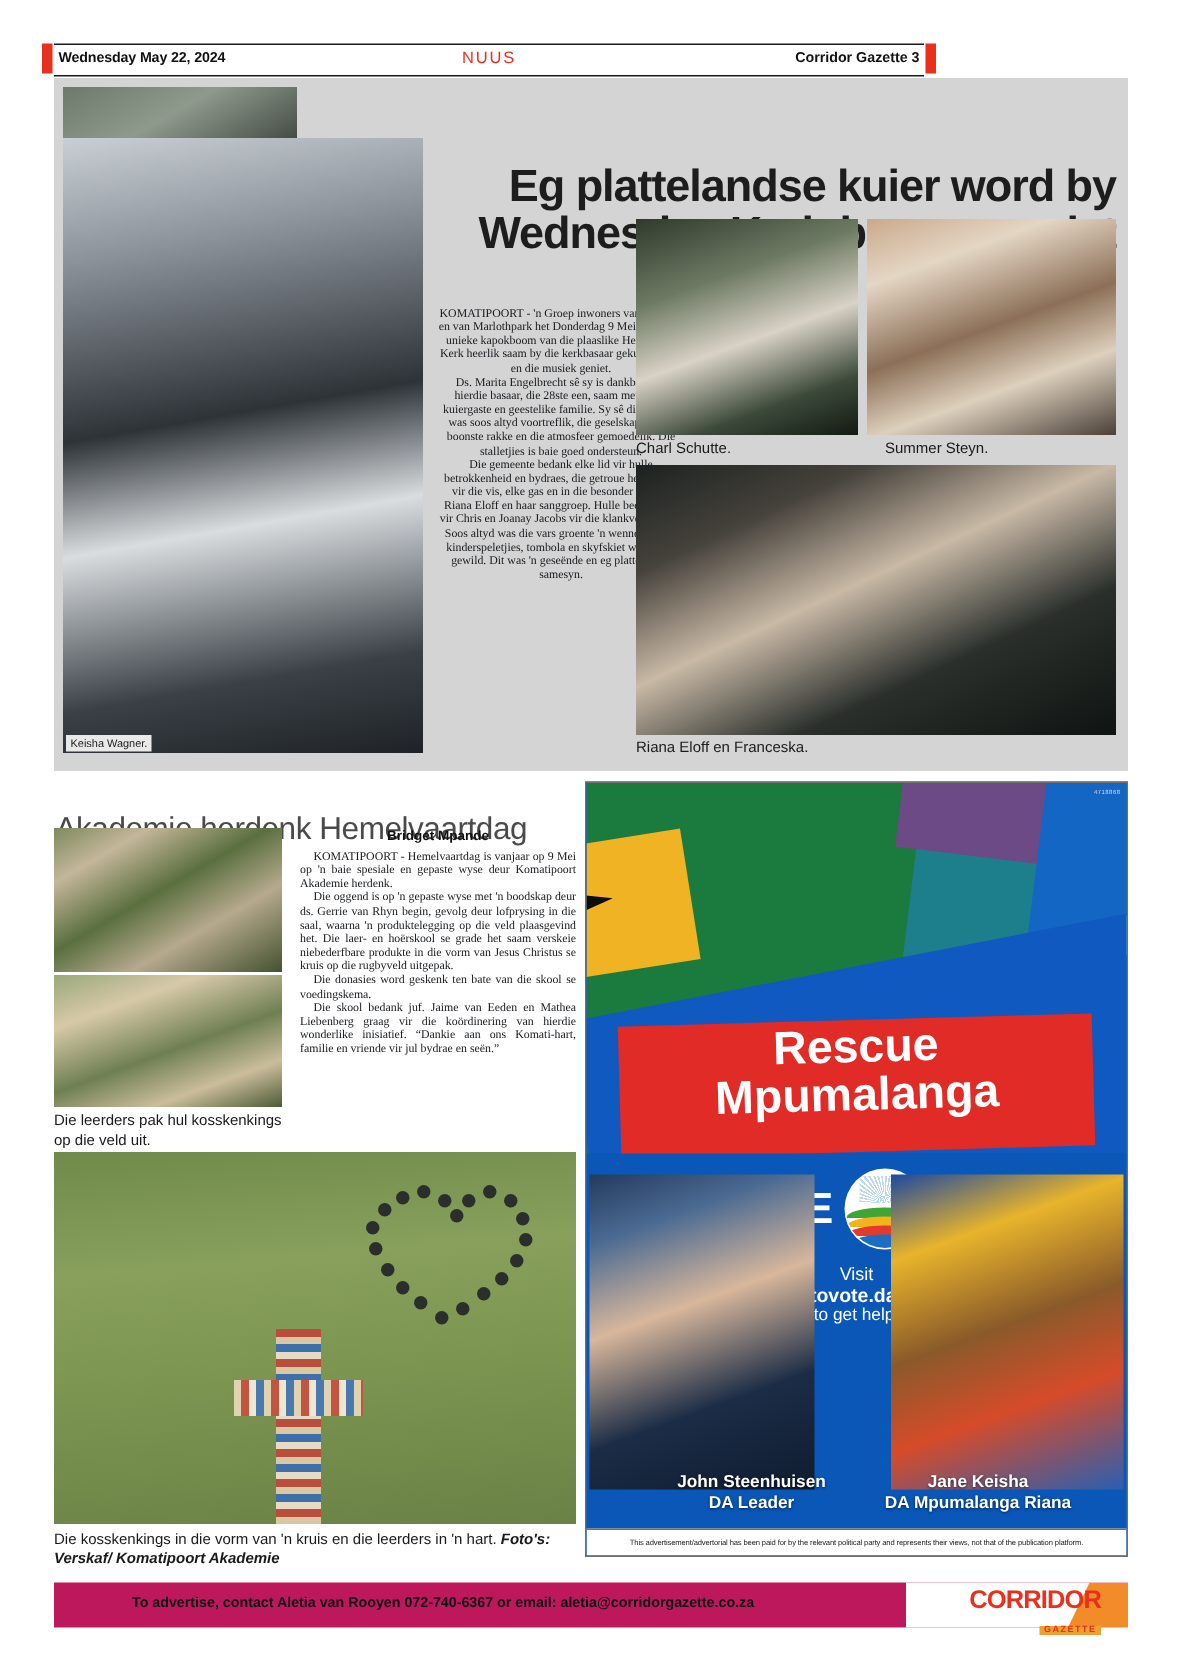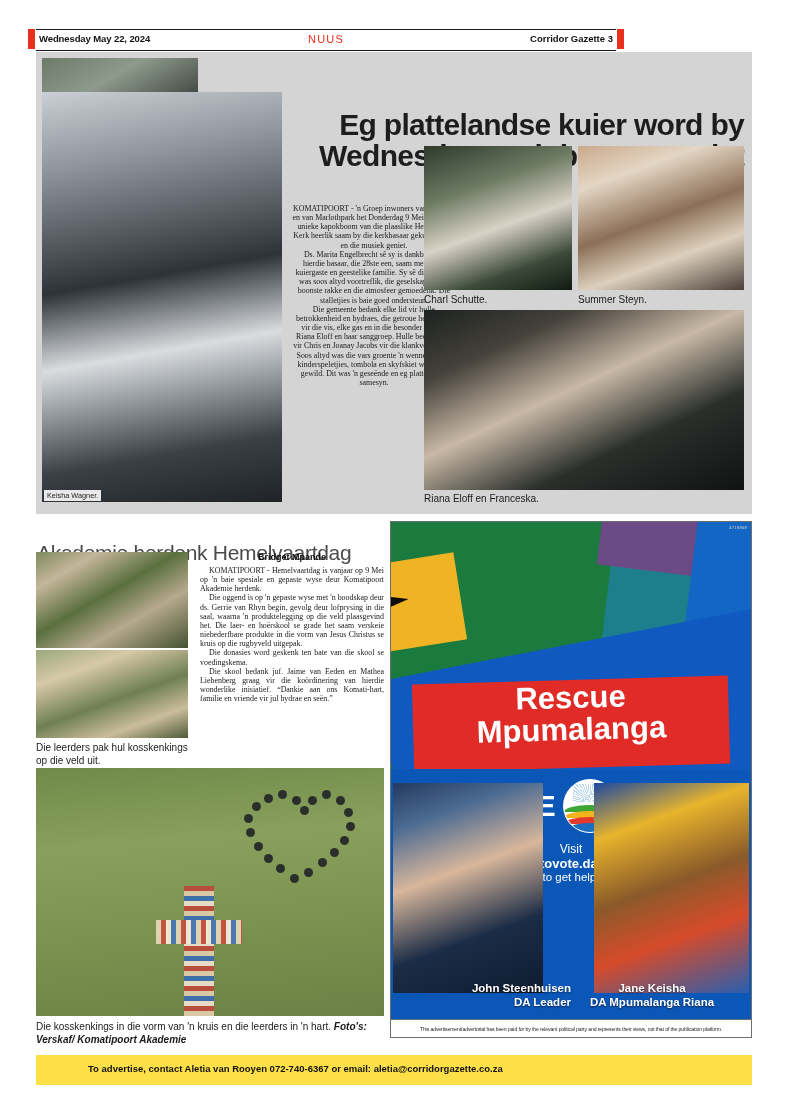--- a/index.html
+++ b/index.html
@@ -60,25 +60,25 @@
   .da-y{position:absolute;left:0;top:31px;width:52px;height:7px;background:#f2b31c;border-radius:50%/100% 100% 0 0;}
   .da-r{position:absolute;left:0;top:37px;width:52px;height:7px;background:#e23b2e;border-radius:50%/100% 100% 0 0;}
   .da-b{position:absolute;left:0;top:43px;width:52px;height:9px;background:#1b6ec2;border-radius:50%/100% 100% 0 0;}
   .visit{position:absolute;left:0;right:0;top:320px;text-align:center;color:#fff;}
   .visit .v1{font-size:12px;}
   .visit .v2{font-size:13px;font-weight:bold;}
   .visit .v3{font-size:11.5px;}
   .ad-p1{position:absolute;left:2px;bottom:44px;width:150px;height:210px;overflow:hidden;}
   .ad-p2{position:absolute;right:2px;bottom:44px;width:155px;height:210px;overflow:hidden;}
   .nm{position:absolute;bottom:28px;color:#fff;font-weight:bold;font-size:11.5px;line-height:1.22;text-align:center;text-shadow:0 1px 2px rgba(0,0,0,.6);}
-  .nm.l{left:0;width:180px;text-align:right;} .nm.r{right:4px;width:190px;}
+  .nm.l{left:20px;width:180px;} .nm.r{right:4px;width:190px;}
   .disclaimer{position:absolute;left:0;right:0;bottom:0;height:17px;background:#fff;border-top:1px solid #6e6e6e;font-size:5.1px;color:#222;display:flex;align-items:center;justify-content:center;letter-spacing:-0.1px;}
 
   
-  .footer{position:absolute;left:36px;top:1055px;width:716px;height:30px;background:#fde047;}
+  .footer{position:absolute;left:36px;top:1055px;width:716px;height:30px;background:#be185d;}
   .footer-txt{position:absolute;left:52px;top:8px;font-size:9.5px;font-weight:bold;color:#111;}
   .foot-logo{position:absolute;right:0;top:0;width:148px;height:30px;background:#fff;}
   .cg{position:absolute;right:18px;top:3px;text-align:right;}
   .cg .c1{font-size:17px;font-weight:bold;color:#e8301c;letter-spacing:-0.6px;line-height:1;}
   .cg .c2{font-size:6px;font-weight:bold;color:#e8301c;letter-spacing:1px;background:#f0a030;display:inline-block;padding:0 3px;}
   .foot-slant{position:absolute;right:0;top:0;width:40px;height:30px;background:#f28c28;clip-path:polygon(36% 0,100% 0,100% 100%,0 100%);}
 
   
   .p-benz{background:linear-gradient(150deg,#6d7a6a 0%,#8e9a8c 25%,#3e443f 55%,#aeb2a6 80%,#5a6158 100%);}
   .p-girl{background:linear-gradient(170deg,#c9cfd4 0%,#8d949b 18%,#2e3338 45%,#d9dde0 62%,#3a4046 85%,#1f2327 100%);}
@@ -131,21 +131,21 @@
     <div class="s1-body">
       <p>KOMATIPOORT - 'n Groep inwoners van die dorp en van Marlothpark het Donderdag 9 Mei onder die unieke kapokboom van die plaaslike Hervormde Kerk heerlik saam by die kerkbasaar gekuier, geëet en die musiek geniet.</p>
       <p>Ds. Marita Engelbrecht sê sy is dankbaar vir hierdie basaar, die 28ste een, saam met al die kuiergaste en geestelike familie. Sy sê die geregte was soos altyd voortreflik, die geselskap uit die boonste rakke en die atmosfeer gemoedelik. Die stalletjies is baie goed ondersteun.</p>
       <p>Die gemeente bedank elke lid vir hulle betrokkenheid en bydraes, die getroue hengelaars vir die vis, elke gas en in die besonder ook vir Riana Eloff en haar sanggroep. Hulle bedank ook vir Chris en Joanay Jacobs vir die klankversorging. Soos altyd was die vars groente 'n wenner, en die kinderspeletjies, tombola en skyfskiet was uiters gewild. Dit was 'n geseënde en eg plattelandse samesyn.</p>
     </div>
 
     <div class="ph p-man" style="left:388px;top:94px;width:148px;height:144px;"></div>
     <div class="cap" style="left:388px;top:242px;">Charl Schutte.</div>
 
     <div class="ph p-girl2" style="left:542px;top:94px;width:166px;height:144px;"></div>
-    <div class="cap" style="left:542px;top:242px;">Summer Steyn.</div>
+    <div class="cap" style="left:554px;top:242px;">Summer Steyn.</div>
 
     <div class="ph p-singers" style="left:388px;top:258px;width:320px;height:180px;"></div>
     <div class="cap" style="left:388px;top:441px;">Riana Eloff en Franceska.</div>
   </div>
 
   <h2 class="s2-head">Akademie herdenk Hemelvaartdag</h2>
 
   <div class="s2-byline">Bridget Mpande</div>
   <div class="s2-body">
     <p>KOMATIPOORT - Hemelvaartdag is vanjaar op 9 Mei op 'n baie spesiale en gepaste wyse deur Komatipoort Akademie herdenk.</p>
@@ -241,15 +241,22 @@
     <div class="nm r">
       <span>Jane Keisha</span><br>
       <span>DA Mpumalanga Riana</span>
     </div>
 
     <div class="disclaimer">This advertisement/advertorial has been paid for by the relevant political party and represents their views, not that of the publication platform.</div>
   </div>
 
   <div class="footer">
     <div class="footer-txt">To advertise, contact Aletia van Rooyen 072-740-6367 or email: aletia@corridorgazette.co.za</div>
+    <div class="foot-logo">
+      <div class="foot-slant"></div>
+      <div class="cg">
+        <div class="c1">CORRIDOR</div>
+        <div class="c2">GAZETTE</div>
+      </div>
+    </div>
   </div>
 
 </div>
 
 </body></html>

